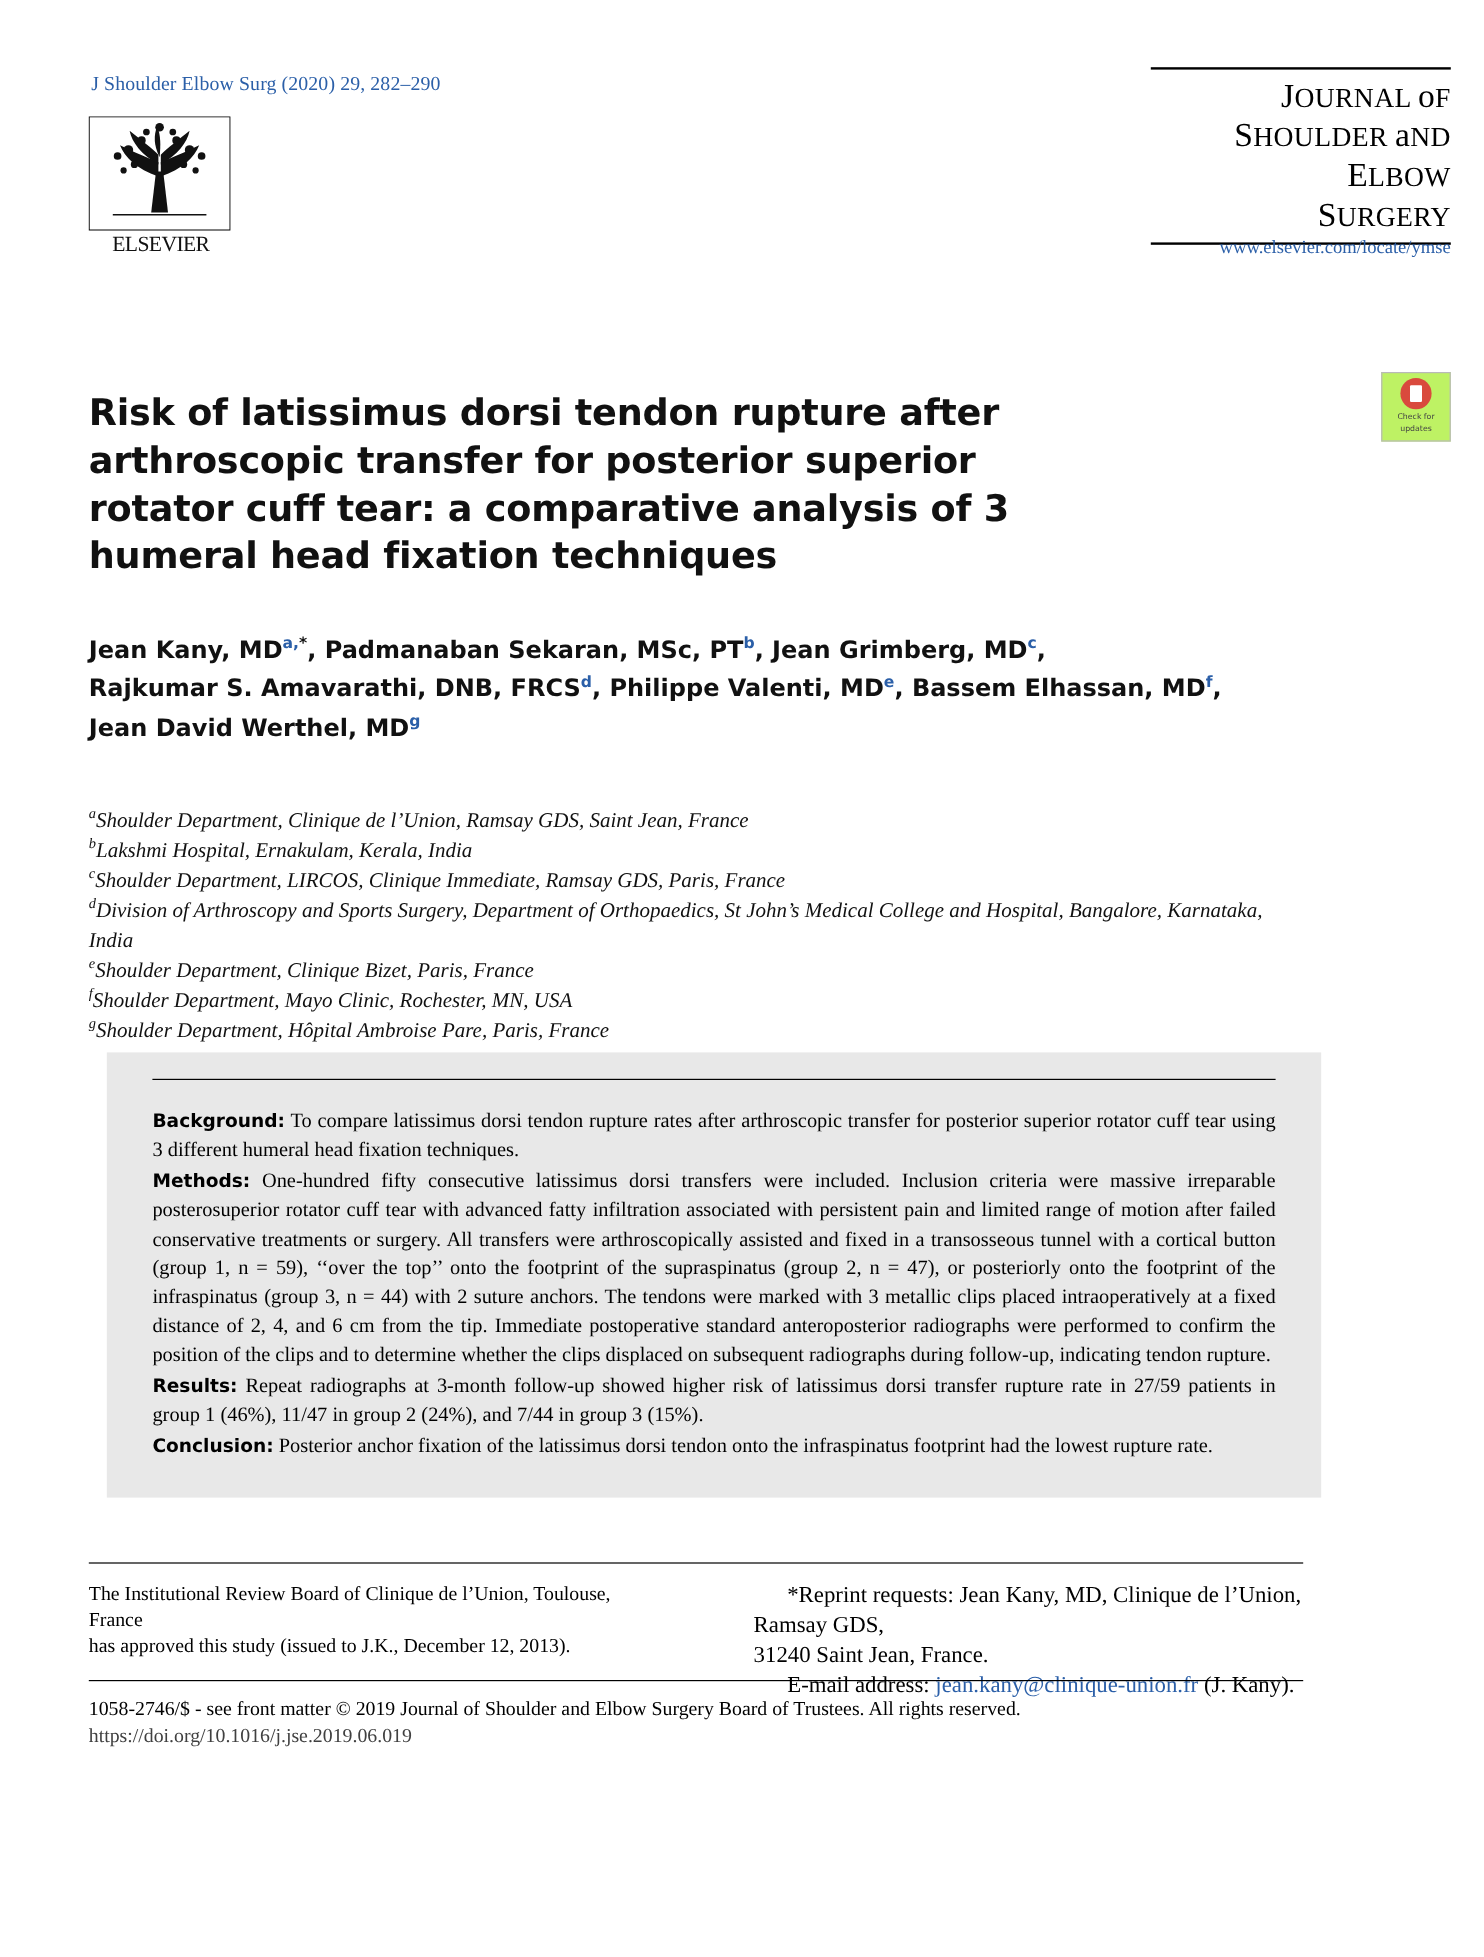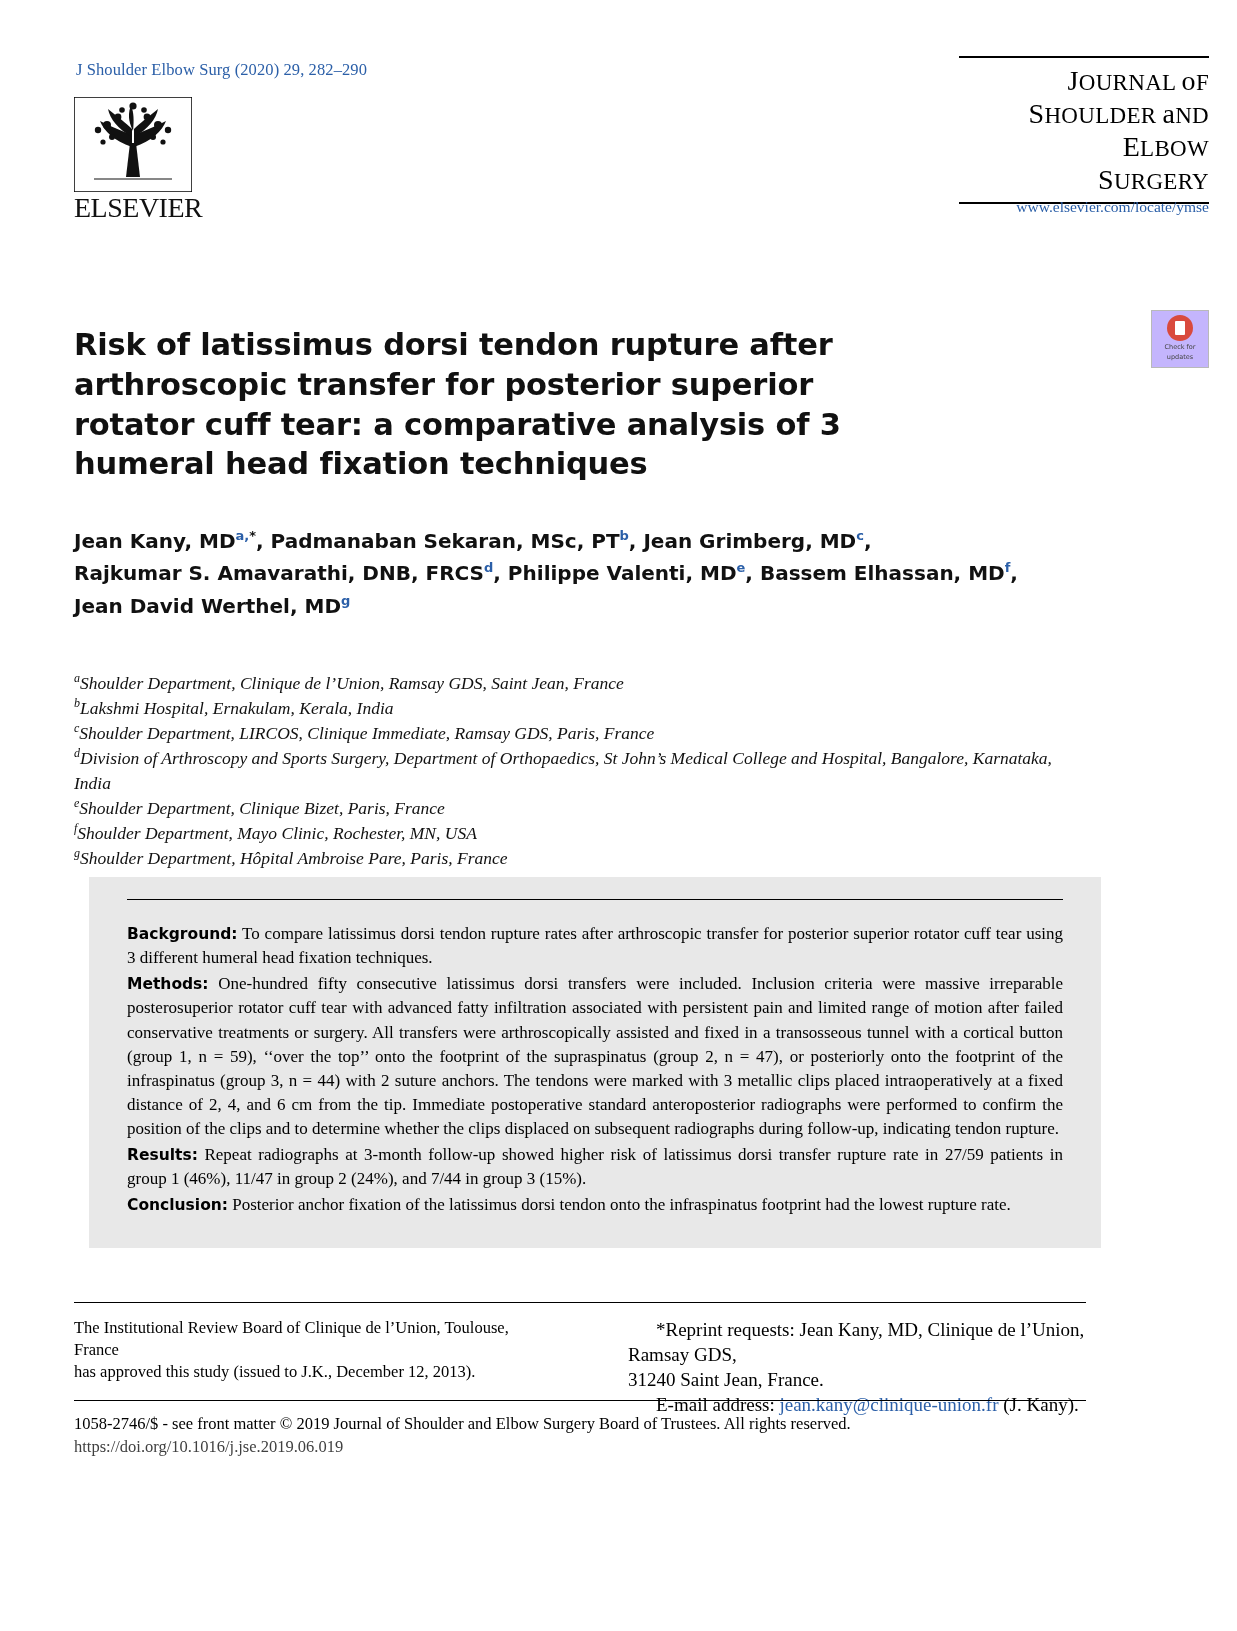--- a/index.html
+++ b/index.html
@@ -42,21 +42,21 @@
     width: 120px;
   }
   .elsevier-tree {
     width: 118px;
     height: 95px;
     display: block;
   }
   .elsevier-word {
     margin-top: 2px;
     font-family: "Liberation Serif", serif;
-    font-size: 28px;
+    font-size: 18px;
     letter-spacing: -0.5px;
     text-align: center;
     color: #111;
     line-height: 1;
   }
 
   
   .masthead {
     position: absolute;
     right: 74px;
@@ -107,21 +107,21 @@
   }
 
   
   .crossmark {
     position: absolute;
     right: 74px;
     top: 310px;
     width: 58px;
     height: 58px;
     border: 1px solid #b9b9b9;
-    background: #c4b5fd;
+    background: #bef264;
     box-sizing: border-box;
     text-align: center;
     padding-top: 4px;
   }
   .crossmark .circle {
     width: 26px; height: 26px;
     margin: 0 auto;
     border-radius: 50%;
     background: #d94a3d;
     position: relative;

